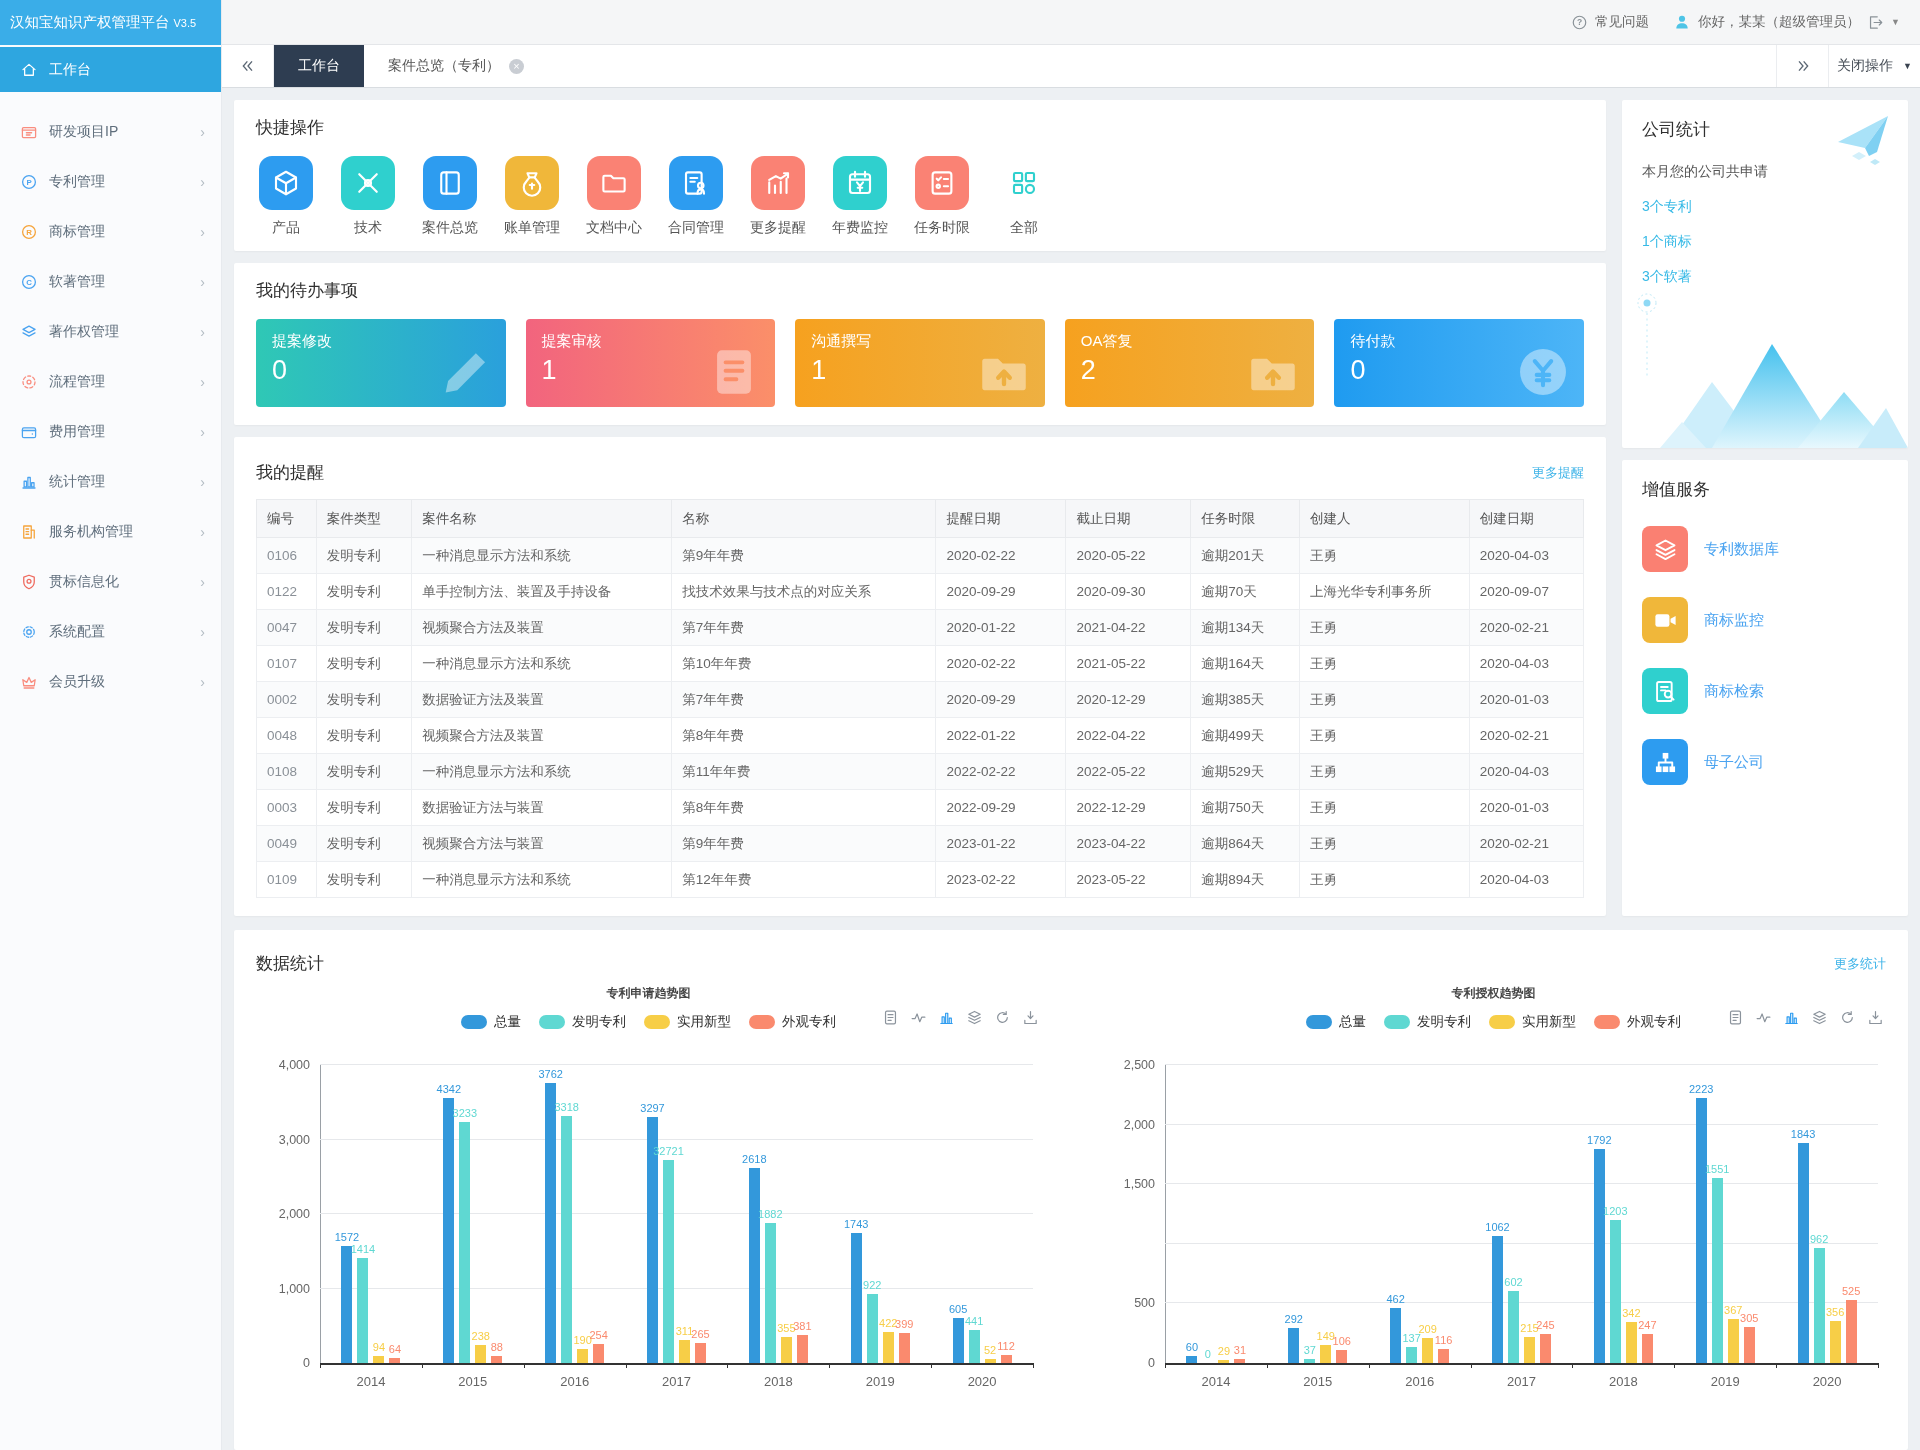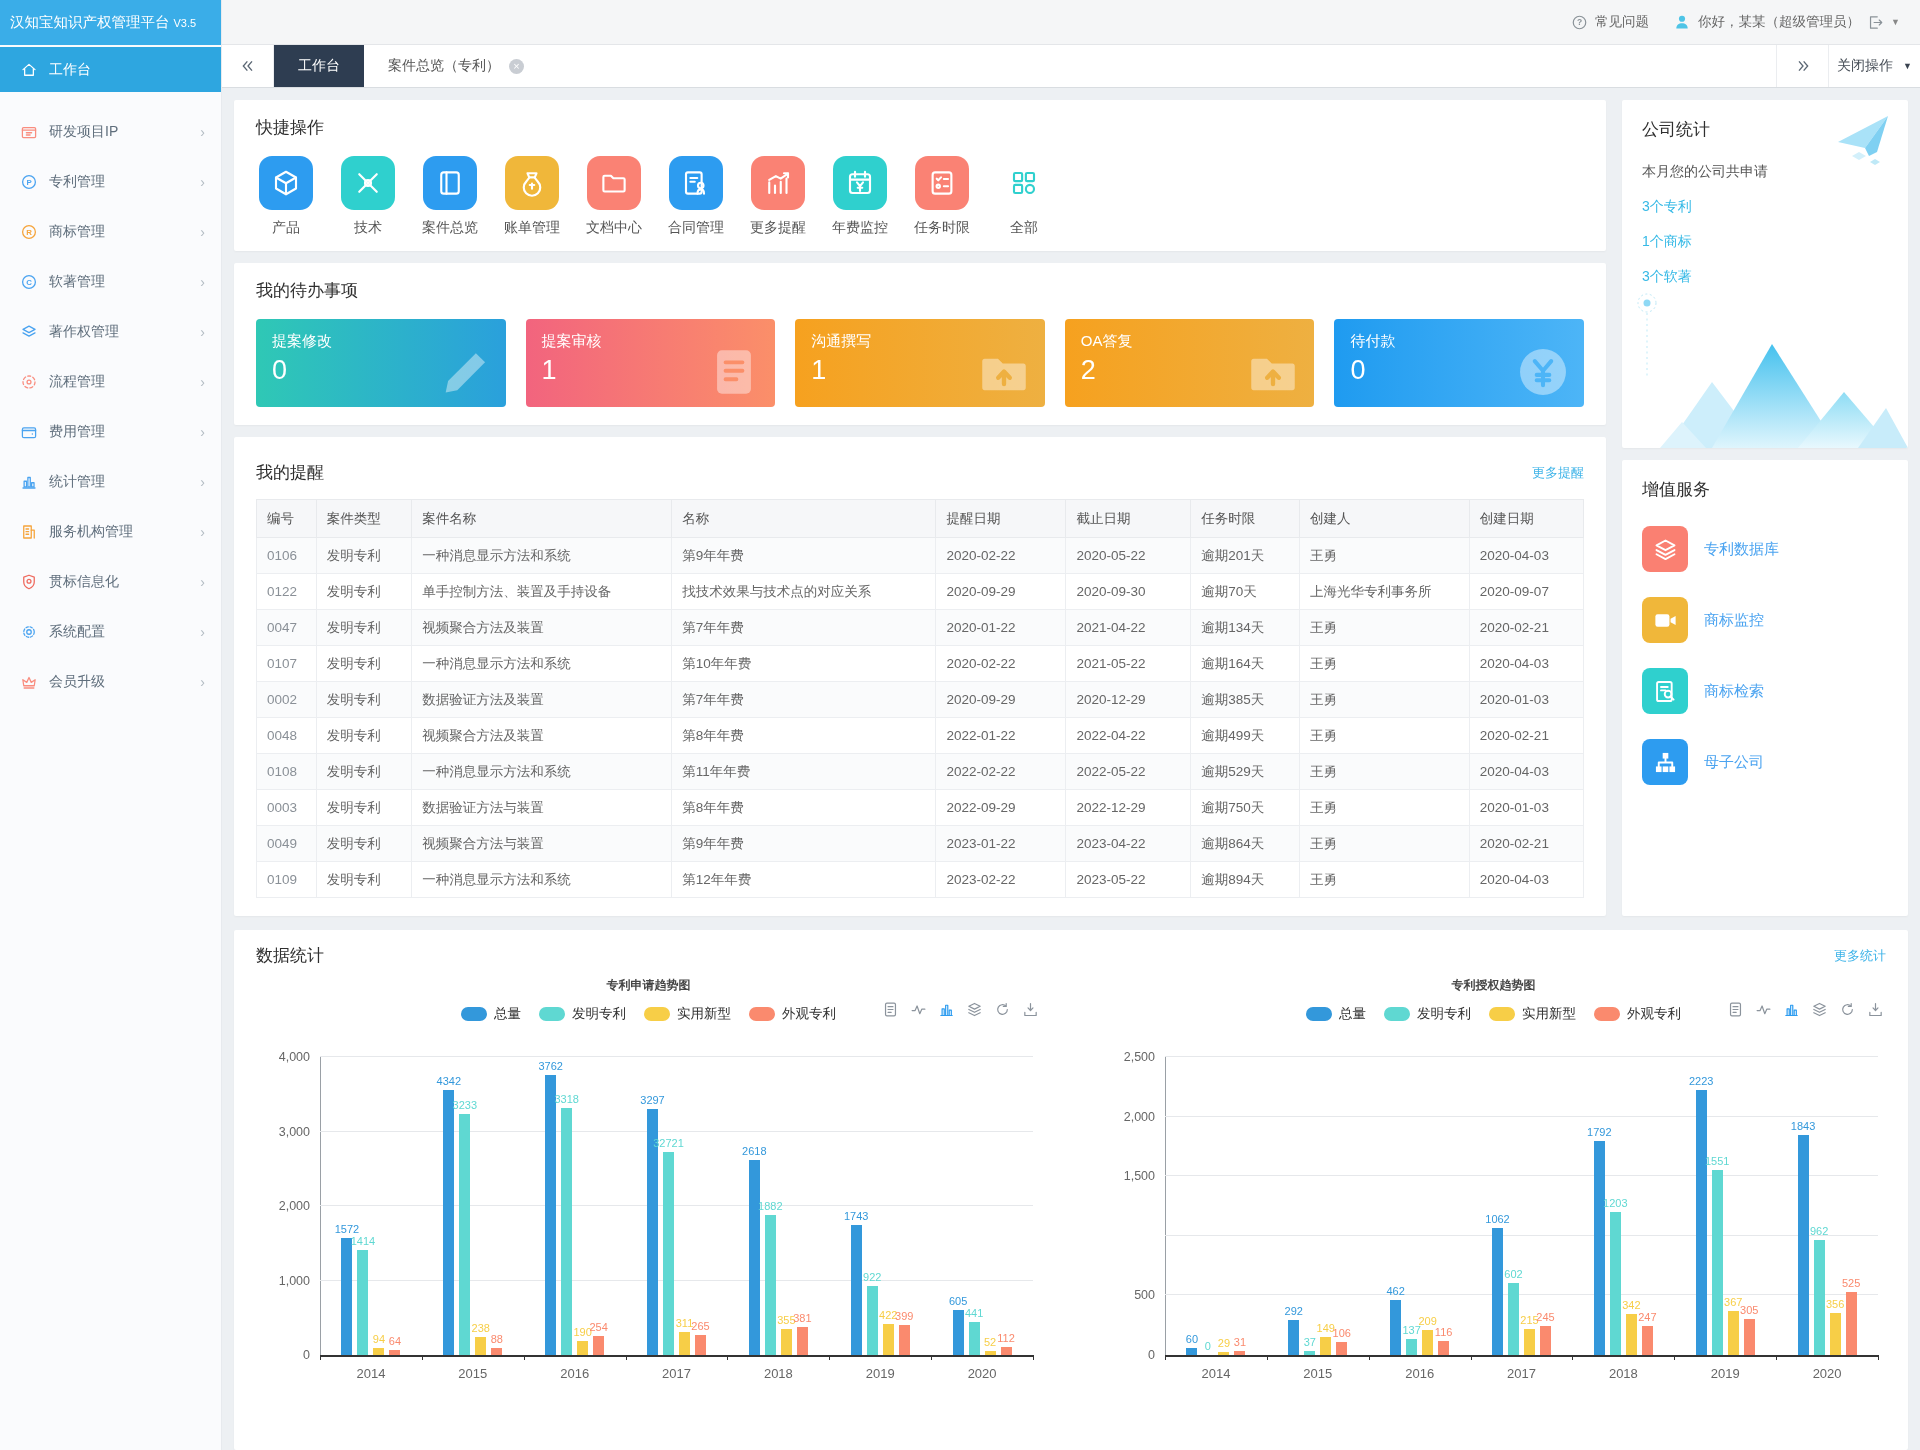--- a/index.html
+++ b/index.html
@@ -80,21 +80,21 @@
   .mountains { position:absolute; bottom:0; right:0; width:248px; height:138px; }
   .dotdeco { position:absolute; left:12px; bottom:66px; width:26px; height:92px; }
 
   .services { flex:1; padding:18px 20px; }
   .svc-row { display:flex; align-items:center; gap:16px; margin-top:25px; cursor:pointer; }
   .svc-icon { width:46px; height:46px; border-radius:8px; display:flex; align-items:center; justify-content:center; color:#fff; }
   .svc-icon svg { width:27px; height:27px; }
   .svc-label { font-size:15px; color:#4aa3f0; }
 
   
-  .statspanel { padding:6px 22px 10px; flex:1; }
+  .statspanel { padding:14px 22px 10px; flex:1; }
   .charts-row { display:flex; gap:60px; margin-top:2px; }
   .chart { flex:1; min-width:0; }
   .chart-title { text-align:center; font-size:12px; font-weight:bold; color:#464646; height:32px; line-height:32px; }
   .chart-head { display:flex; align-items:center; position:relative; height:26px; }
   .legend { flex:1; display:flex; justify-content:center; align-items:center; gap:18px; font-size:13.5px; color:#333; }
   .leg-item { display:flex; align-items:center; cursor:pointer; }
   .leg-pill { width:26px; height:14px; border-radius:7px; margin-right:7px; }
   .toolbox { position:absolute; right:2px; top:0; display:flex; gap:11px; color:#8b939c; }
   .toolbox .tbx { width:17px; height:17px; cursor:pointer; }
   .toolbox .tbx.active { color:#2d9cf0; }

